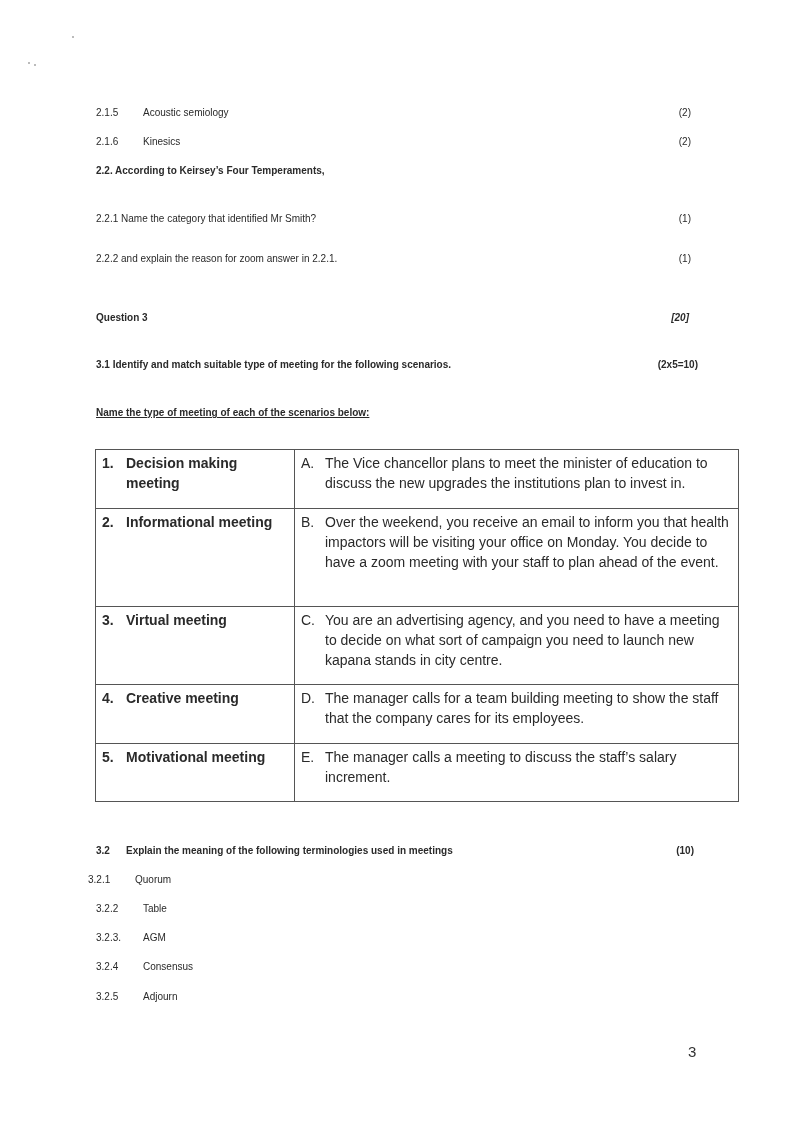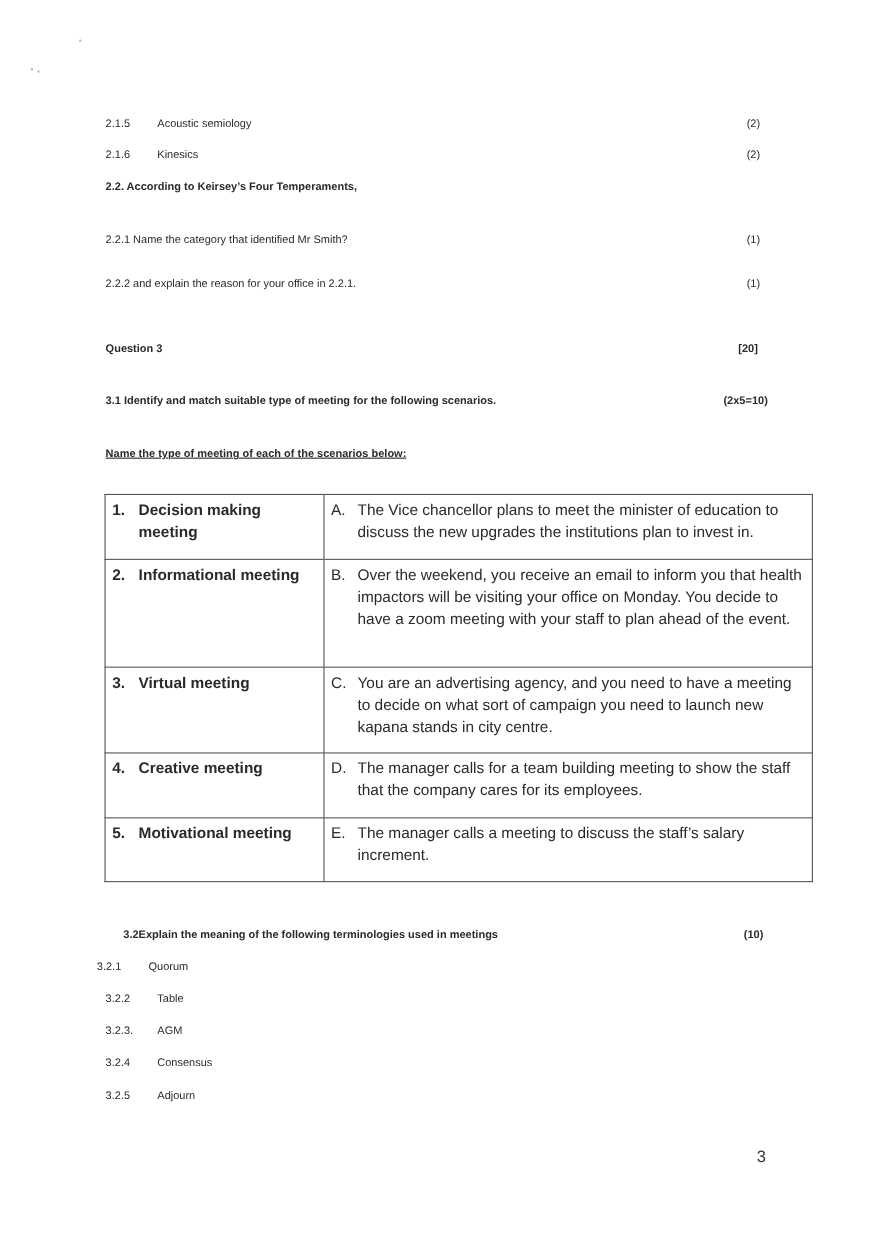--- a/index.html
+++ b/index.html
@@ -1,20 +1,20 @@
 <!DOCTYPE html>
 <html><head>
 <meta charset="utf-8">
 <style>
   html, body { margin: 0; padding: 0; background: #ffffff; }
   body { width: 794px; height: 1122px; position: relative; overflow: hidden;
          font-family: "Liberation Sans", "DejaVu Sans", sans-serif; color: #222; }
   .page { position: absolute; left: 0; top: 0; width: 794px; height: 1122px; }
   .txt { font-size: 10px; line-height: 18px; color: #2a2a2a; }
-  .b { font-weight: bold; text-align: right; }
+  .b { font-weight: bold; }
   .abs { position: absolute; white-space: nowrap; }
   .num { display: inline-block; width: 47px; }
   .mark { position: absolute; text-align: right; }
 
   .table { position: absolute; left: 95px; top: 449px; width: 644px;
            border: 1px solid #555; border-collapse: collapse; }
   .table td { border: 1px solid #555; vertical-align: top; padding: 3px 6px 0 6px;
               font-size: 14px; line-height: 20px; color: #2a2a2a; }
   .table td.left { width: 186px; font-weight: bold; }
   .ol { display: flex; }
@@ -38,25 +38,25 @@
   <div class="abs txt" style="left:96px;top:133px;">
     <span class="num">2.1.6</span><span>Kinesics</span>
   </div>
   <div class="mark txt" style="right:103px;top:133px;">(2)</div>
 
   <div class="abs txt b" style="left:96px;top:162px;">2.2. According to Keirsey’s Four Temperaments,</div>
 
   <div class="abs txt" style="left:96px;top:210px;">2.2.1 Name the category that identified Mr Smith?</div>
   <div class="mark txt" style="right:103px;top:210px;">(1)</div>
 
-  <div class="abs txt" style="left:96px;top:250px;">2.2.2 and explain the reason for your office in 2.2.1.</div>
+  <div class="abs txt" style="left:96px;top:250px;">2.2.2 and explain the reason for zoom answer in 2.2.1.</div>
   <div class="mark txt" style="right:103px;top:250px;">(1)</div>
 
   <div class="abs txt b" style="left:96px;top:309px;">Question 3</div>
-  <div class="mark txt b" style="right:105px;top:309px;">[20]</div>
+  <div class="mark txt b" style="right:105px;top:309px;font-style:italic;">[20]</div>
 
   <div class="abs txt b" style="left:96px;top:356px;">3.1 Identify and match suitable type of meeting for the following scenarios.</div>
   <div class="mark txt b" style="right:96px;top:356px;text-align:center;">(2x5=10)</div>
 
   <div class="abs txt b" style="left:96px;top:404px;text-decoration:underline;">Name the type of meeting of each of the scenarios below:</div>
 
   <table class="table">
     <tbody>
         <tr style="height:59px;">
       <td class="left">

